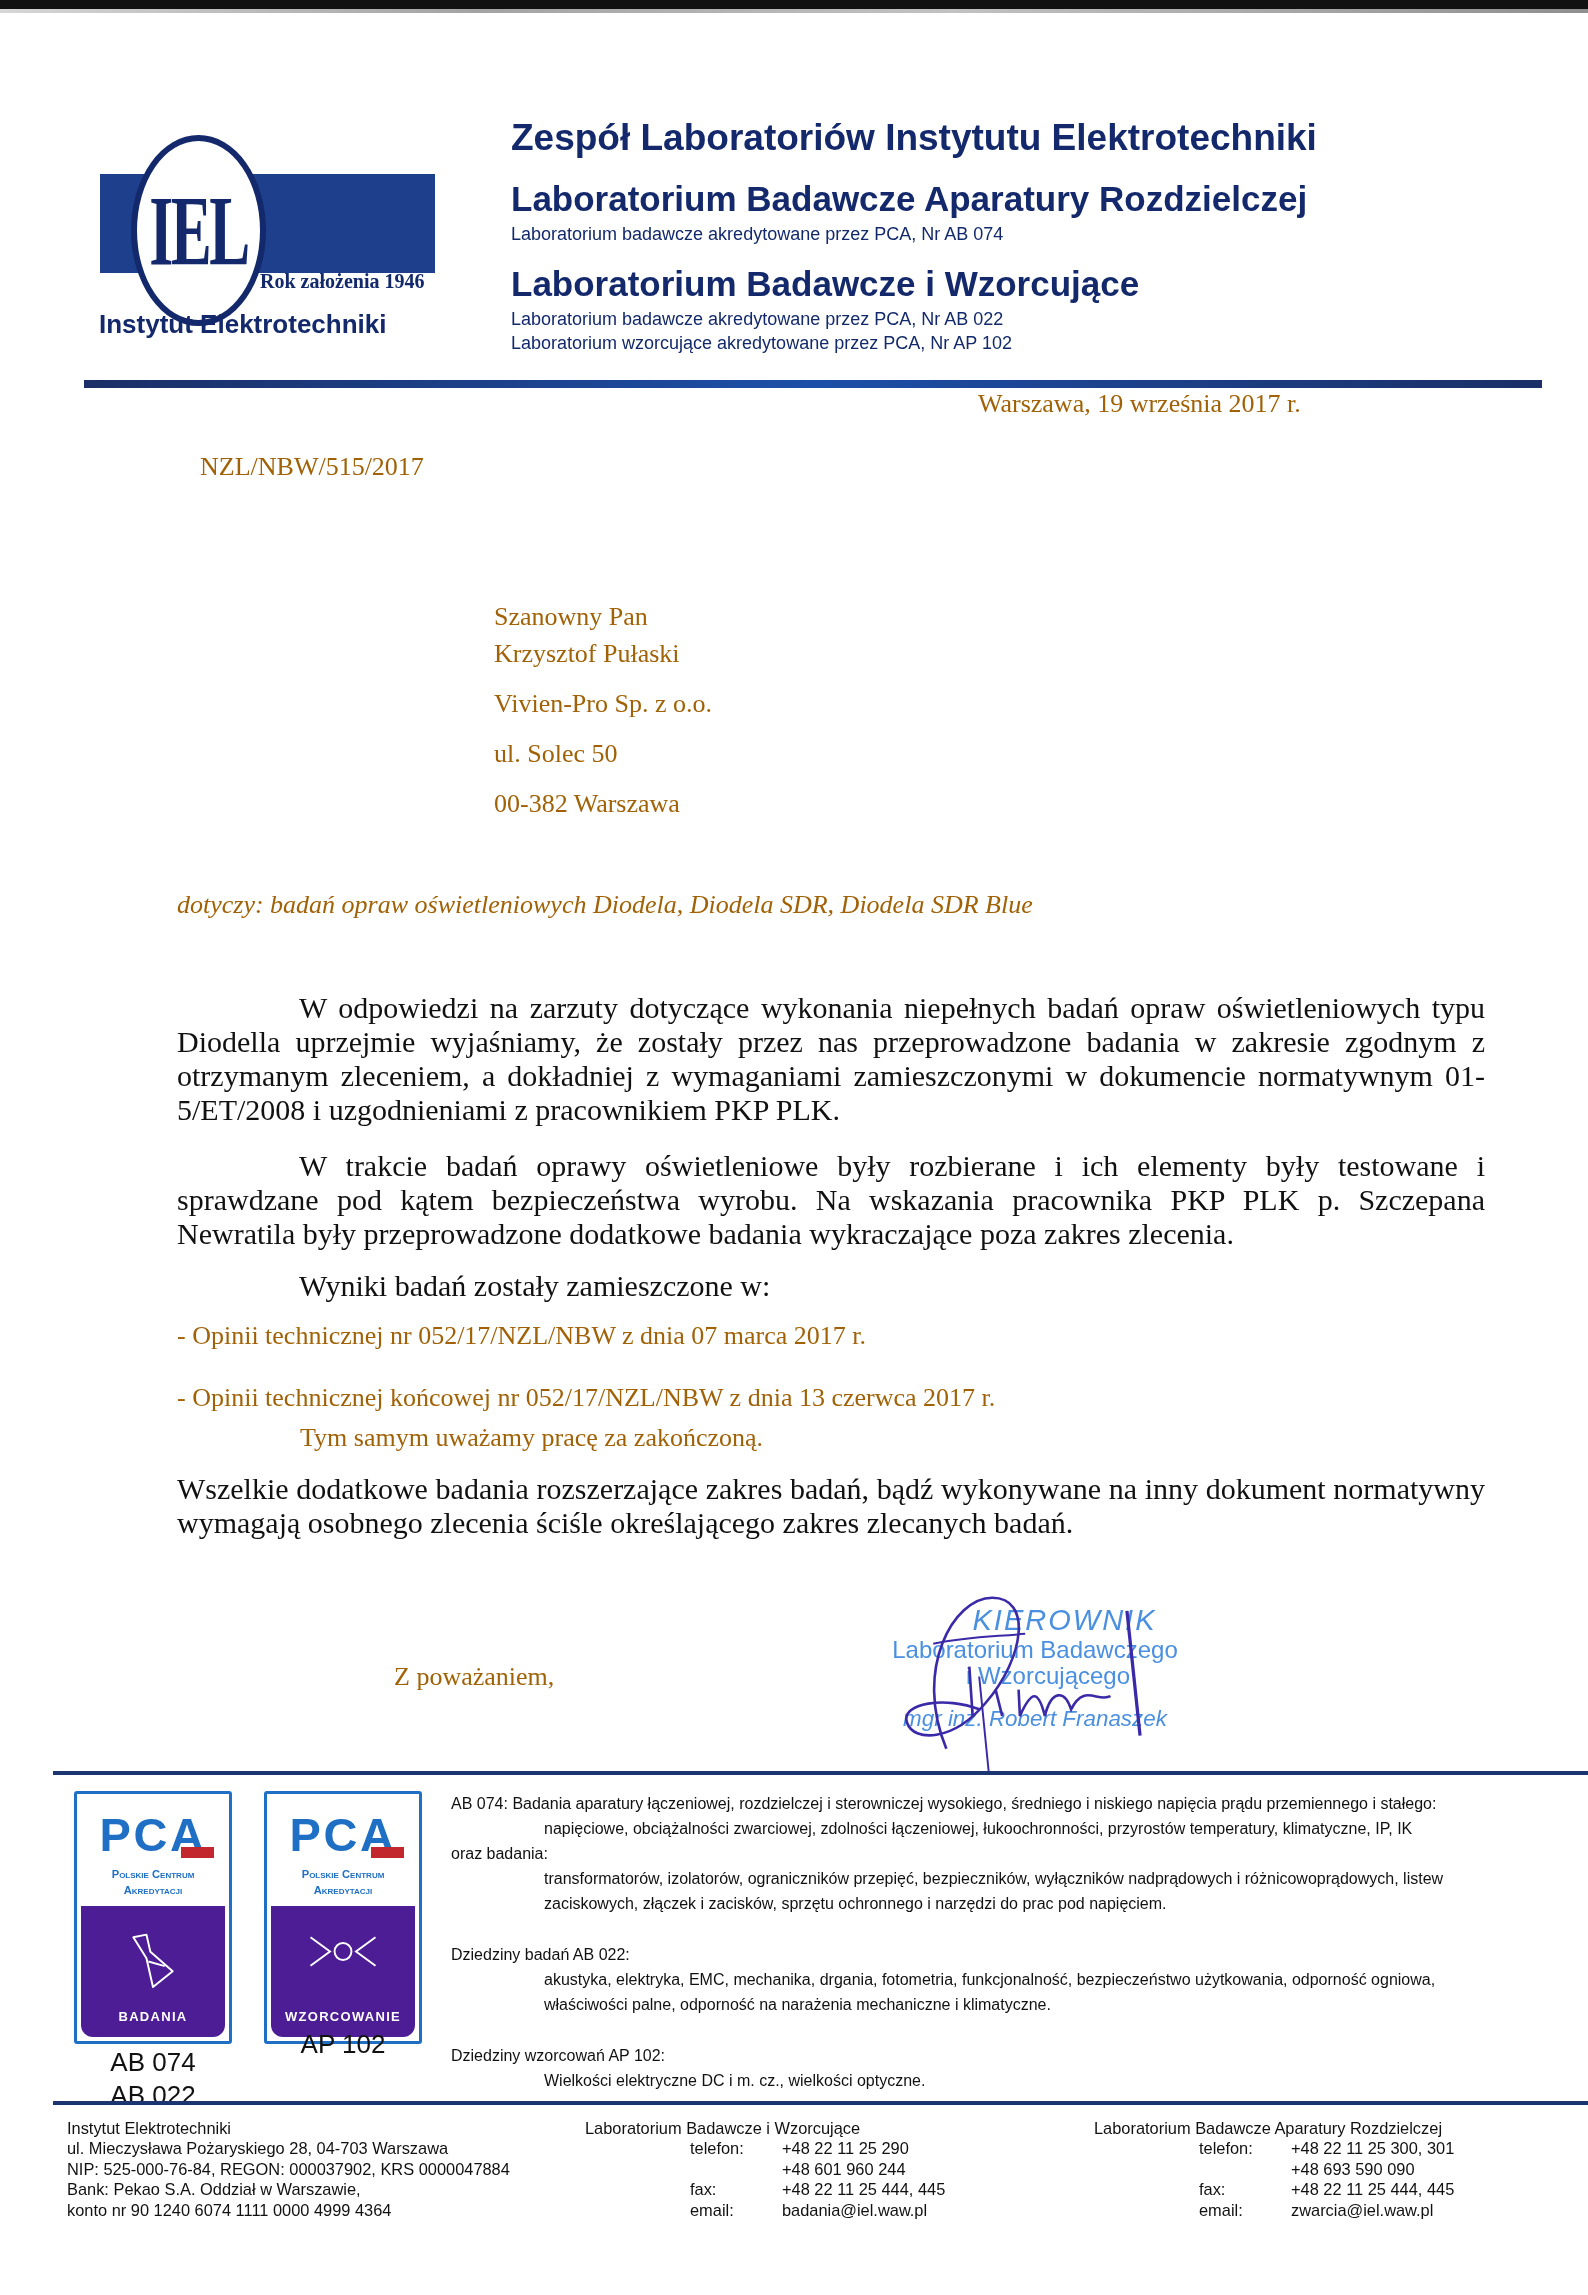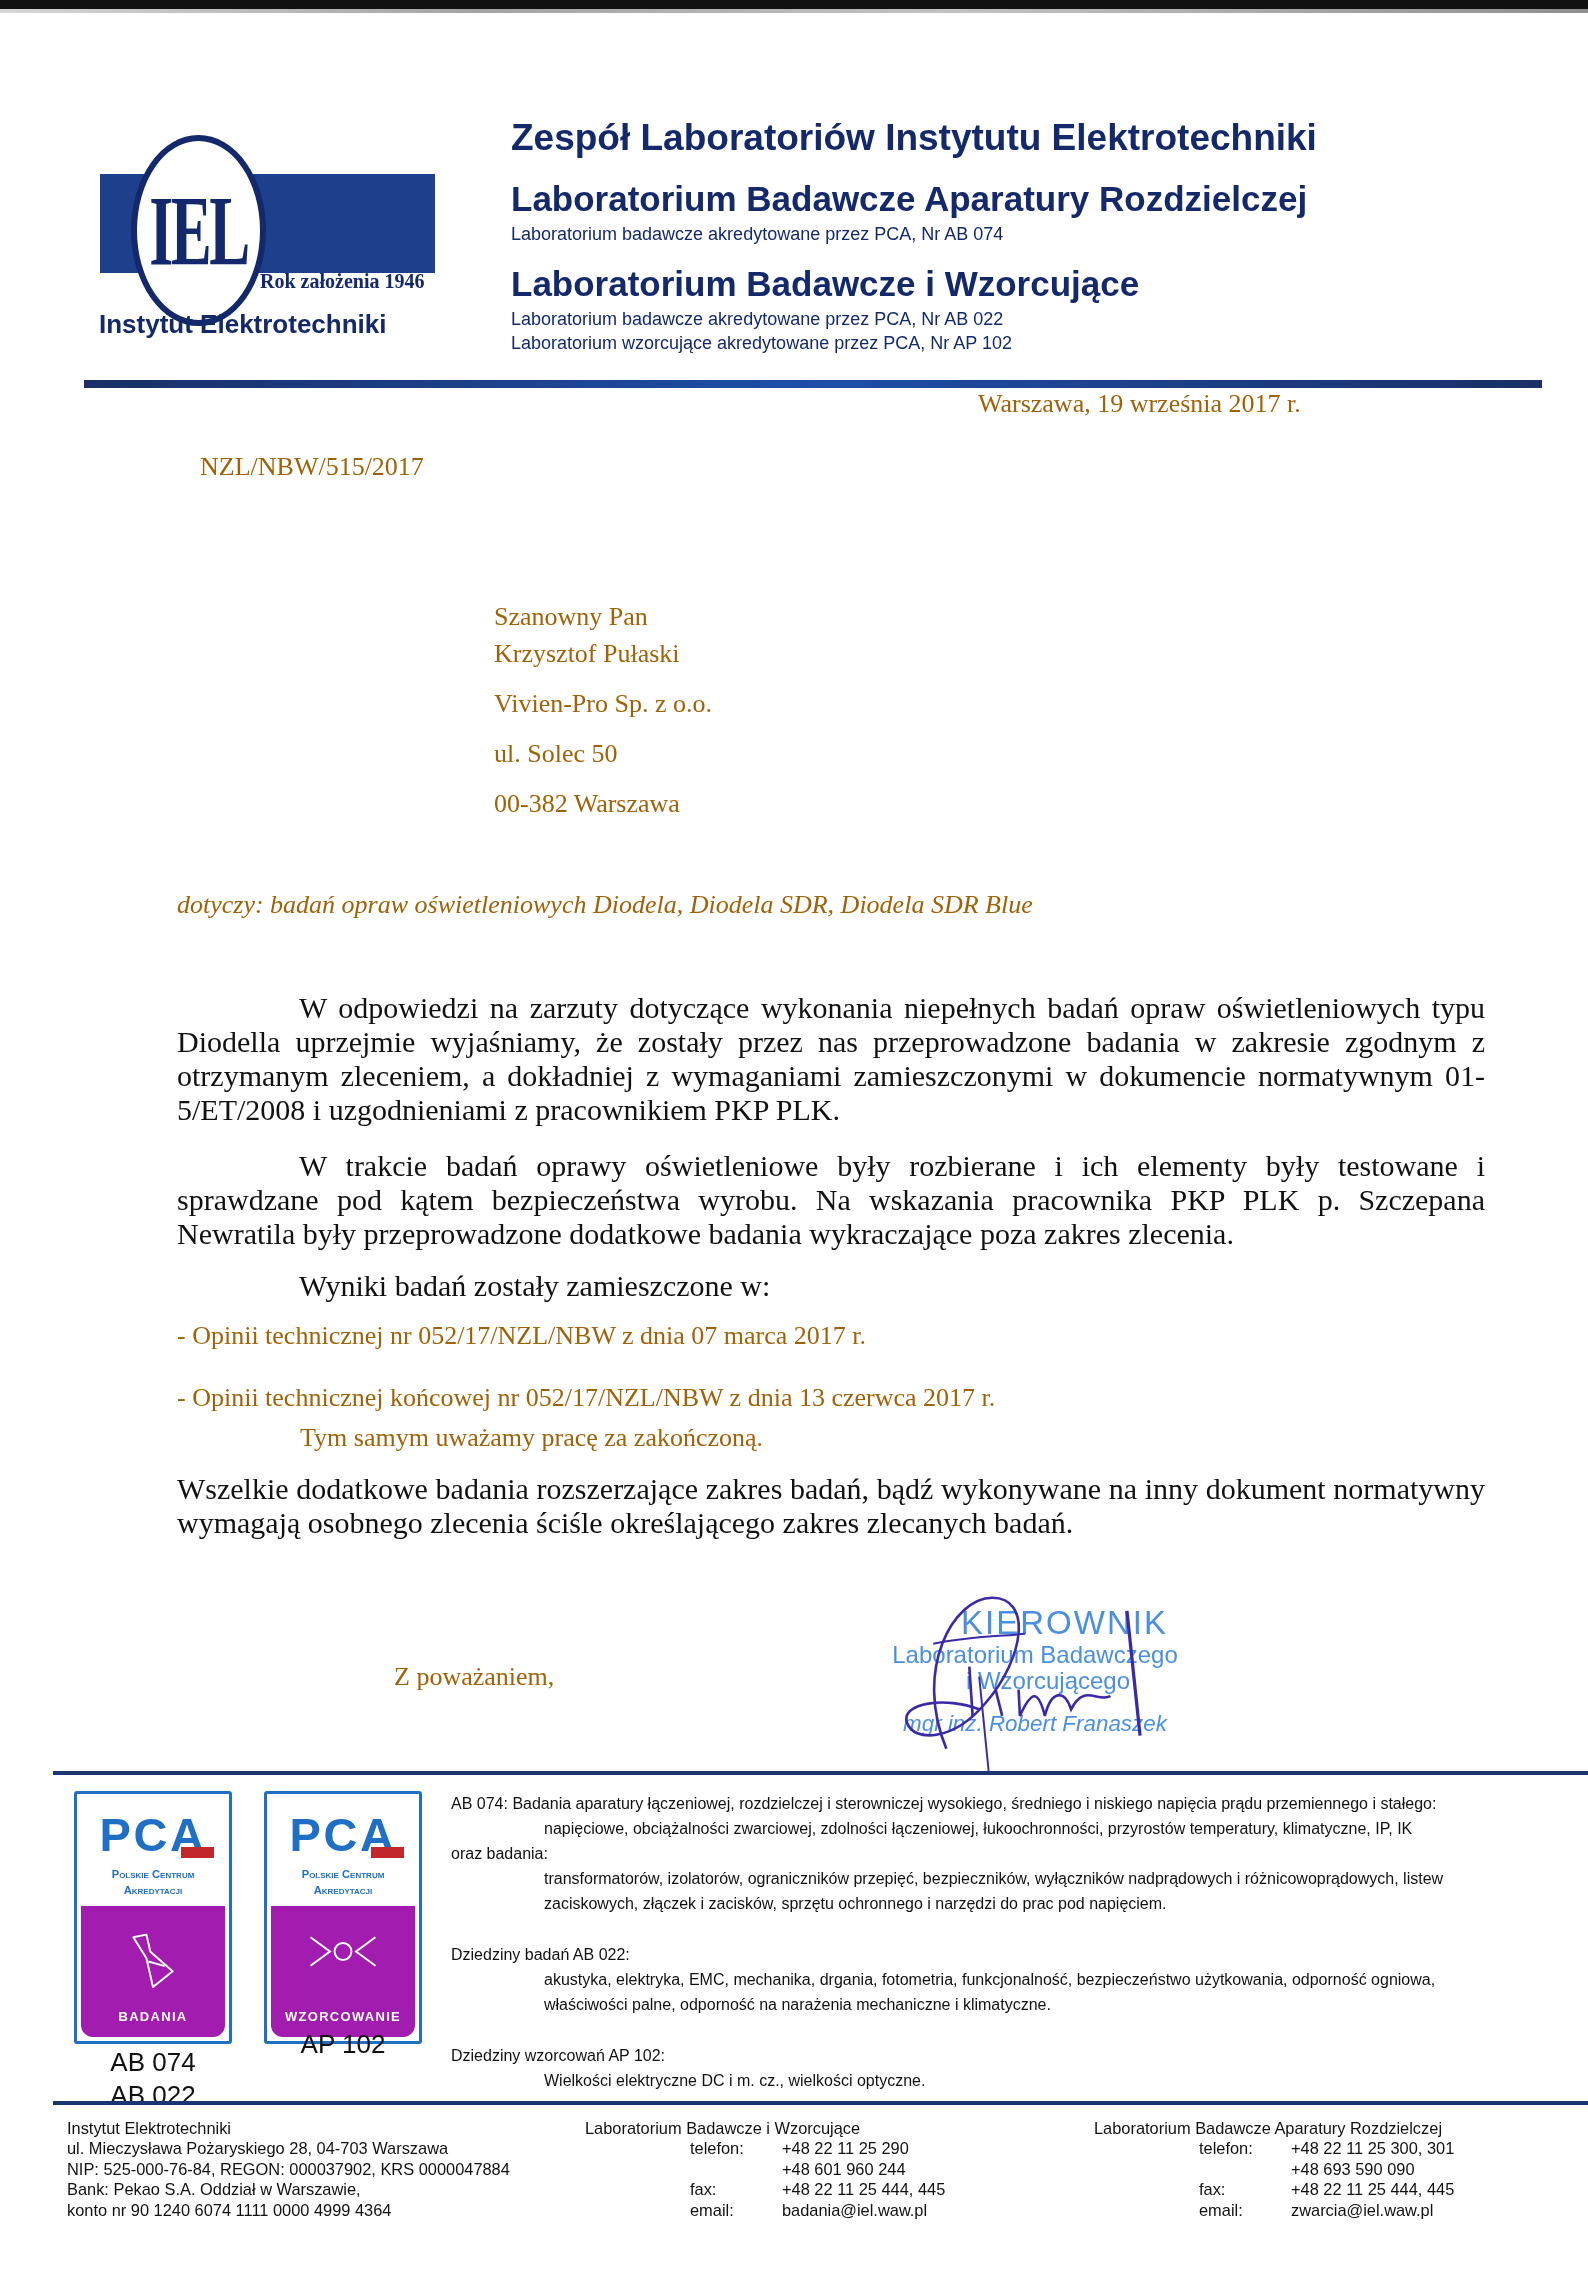--- a/index.html
+++ b/index.html
@@ -27,34 +27,34 @@
   .date { left: 978px; top: 389px; }
   .ref { left: 200px; top: 452px; }
   .addr { left: 494px; }
   .subject { left: 177px; top: 890px; font-style: italic; }
   .para { left: 177px; width: 1308px; font-family: "Liberation Serif", serif; font-size: 30px; line-height: 34px; text-align: justify; text-align-last: left; }
   .indent { text-indent: 122px; }
   .closing { left: 394px; top: 1662px; }
 
   
   .stamp { left: 874px; top: 1578px; width: 322px; height: 171px; font-family: "Liberation Sans", sans-serif; color: #4a8fe0; text-align: center; }
-  .stamp .s1 { font-size: 33px; letter-spacing: 2px; margin-left: 59px; margin-top: 26px; }
+  .stamp .s1 { font-size: 29px; letter-spacing: 2px; margin-left: 59px; margin-top: 26px; font-style: italic; }
   .stamp .s2 { font-size: 24px; line-height: 26px; }
   .stamp .s3 { font-size: 24px; line-height: 26px; margin-left: 26px; }
   .stamp .s4 { font-size: 22.4px; font-style: italic; margin-top: 17px; }
   .signature { left: 874px; top: 1578px; width: 322px; height: 197px; }
 
   
   .foot-rule { left: 53px; top: 1771px; width: 1536px; height: 4px; background: #1b3570; }
   .foot-rule2 { left: 53px; top: 2101px; width: 1536px; height: 4px; background: #1b3570; }
   .badge { width: 158px; height: 253px; border: 3.3px solid #1f6fc4; border-radius: 3px; box-sizing: border-box; background: #fff; overflow: hidden; }
   .badge .pca { position: absolute; left: 0; top: 13px; width: 100%; text-align: center; font-family: "Liberation Sans", sans-serif; font-weight: bold; font-size: 47px; color: #1f6fc4; letter-spacing: 2.6px; }
   .badge .redbar { position: absolute; left: 104px; top: 53px; width: 33px; height: 10.5px; background: #c1272d; }
   .badge .org { position: absolute; left: 0; top: 72px; width: 100%; text-align: center; font-family: "Liberation Sans", sans-serif; font-weight: bold; font-size: 11.2px; line-height: 16px; color: #1f6fc4; font-variant: small-caps; }
-  .badge .lower { position: absolute; left: 4px; right: 4px; top: 112px; bottom: 4px; background: #a21caf; border-radius: 0 0 12px 12px; padding-left: 15px; }
+  .badge .lower { position: absolute; left: 4px; right: 4px; top: 112px; bottom: 4px; background: #4c1d95; border-radius: 0 0 12px 12px; padding-left: 15px; }
   .badge .kind { position: absolute; left: 0; bottom: 13px; width: 100%; text-align: center; font-family: "Liberation Sans", sans-serif; font-weight: bold; font-size: 13px; color: #fff; letter-spacing: 1.3px; }
   .badge svg { position: absolute; left: 50%; top: 26px; transform: translateX(-50%); }
   .badge-code { font-family: "Liberation Sans", sans-serif; font-size: 26px; color: #111; text-align: center; width: 158px; line-height: 33px; }
 
   .fscope { left: 451px; font-family: "Liberation Sans", sans-serif; font-size: 16px; color: #111; white-space: nowrap; }
   .fscope.ind { left: 544px; }
 
   .fcol { font-family: "Liberation Sans", sans-serif; font-size: 16.4px; line-height: 20.4px; color: #111; white-space: nowrap; }
   .fcol .lbl { display: inline-block; width: 92px; }
   .fcol .pad { display: inline-block; width: 105px; }

